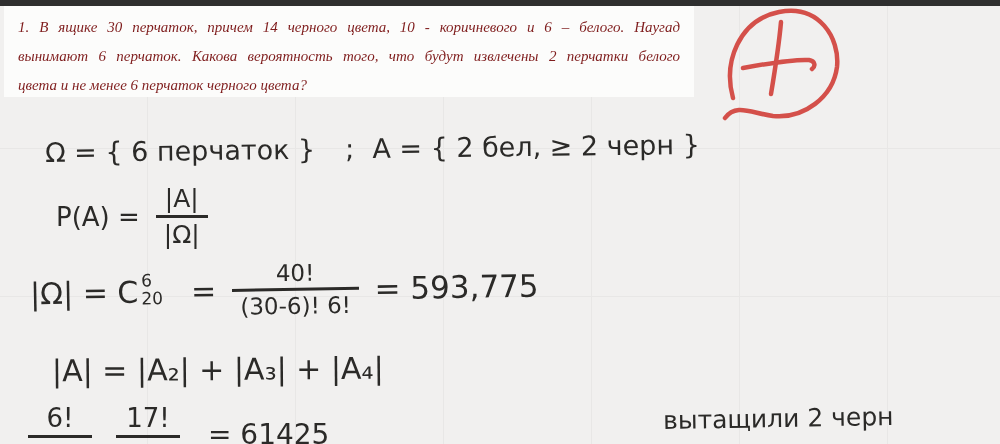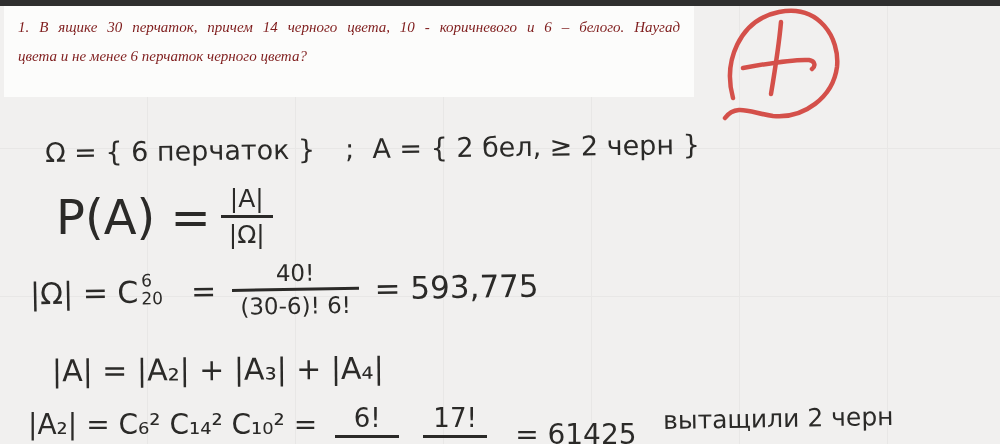--- a/index.html
+++ b/index.html
@@ -76,21 +76,21 @@
     align-items: flex-start;
     font-size: 17px;
     line-height: 1.05;
     margin: 0 12px 0 3px;
     transform: translateY(-2px);
   }
   
   .work-line1 { left: 45px; top: 133px; font-size: 27px; transform: rotate(-0.7deg); }
   .work-line1 .sep { margin: 0 18px 0 30px; }
   .work-line2 { left: 56px; top: 184px; }
-  .work-line2 .lhs { font-size: 48px; margin-right: 10px; }
+  .work-line2 .lhs { font-size: 26px; margin-right: 16px; }
   .work-line2 .frac { font-size: 25px; }
   .work-line3 { left: 30px; top: 260px; transform: rotate(-1deg); }
   .work-line3 .lhs { font-size: 30px; }
   .work-line3 .eq { font-size: 30px; margin: 0 16px; }
   .work-line3 .frac { font-size: 23px; }
   .work-line3 .result { font-size: 31px; margin-left: 16px; }
   .work-line4 { left: 52px; top: 352px; font-size: 30px; transform: rotate(-0.5deg); }
   .work-line5 { left: 28px; top: 402px; align-items: flex-start; }
   .work-line5 .lhs { font-size: 28px; padding-top: 6px; margin-right: 18px; }
   .work-line5 .frac-open { font-size: 26px; margin-right: 24px; margin-top: 1px; }
@@ -104,20 +104,21 @@
 </style>
 </head>
 <body>
 
 <div class="canvas-grid"></div>
 
 <div class="top-bar"></div>
 
 <div class="problem-box">
   <div class="problem-line justified">1. В ящике 30 перчаток, причем 14 черного цвета, 10 - коричневого и 6 – белого. Наугад</div>
+  <div class="problem-line justified">вынимают 6 перчаток. Какова вероятность того, что будут извлечены 2 перчатки белого</div>
   <div class="problem-line">цвета и не менее 6 перчаток черного цвета?</div>
 </div>
 
 <svg class="grade-mark" width="160" height="132" viewBox="0 0 160 132" fill="none">
   <path d="M 28 98 C 18 62, 34 20, 74 12 C 114 4, 135 38, 132 67 C 128 97, 99 119, 68 116 C 46 113, 31 103, 20 118" stroke="#d4504a" stroke-width="4.5" stroke-linecap="round"></path>
   <path d="M 76 22 C 74 45, 70 70, 66 94" stroke="#d4504a" stroke-width="4.5" stroke-linecap="round"></path>
   <path d="M 38 68 C 65 63, 89 59, 104 60 C 110 61, 111 66, 107 69" stroke="#d4504a" stroke-width="4.5" stroke-linecap="round"></path>
 </svg>
 
 <div class="hand hw-row work-line1">
@@ -144,21 +145,20 @@
   <span class="frac">
     <span class="num">40!</span>
     <span class="den">(30-6)! 6!</span>
   </span>
   <span class="result">= 593,775</span>
 </div>
 
 <div class="hand work-line4">|A| = |A₂| + |A₃| + |A₄|</div>
 
 <div class="hand hw-row work-line5">
-  <span class="lhs">|A₂| = C₆² C₁₄² C₁₀² =</span>
   <span class="frac-open">
     <span class="num">6!</span>
   </span>
   <span class="frac-open">
     <span class="num">17!</span>
   </span>
   <span class="result">= 61425</span>
 </div>
 
 <div class="hand side-note">вытащили 2 черн</div>

